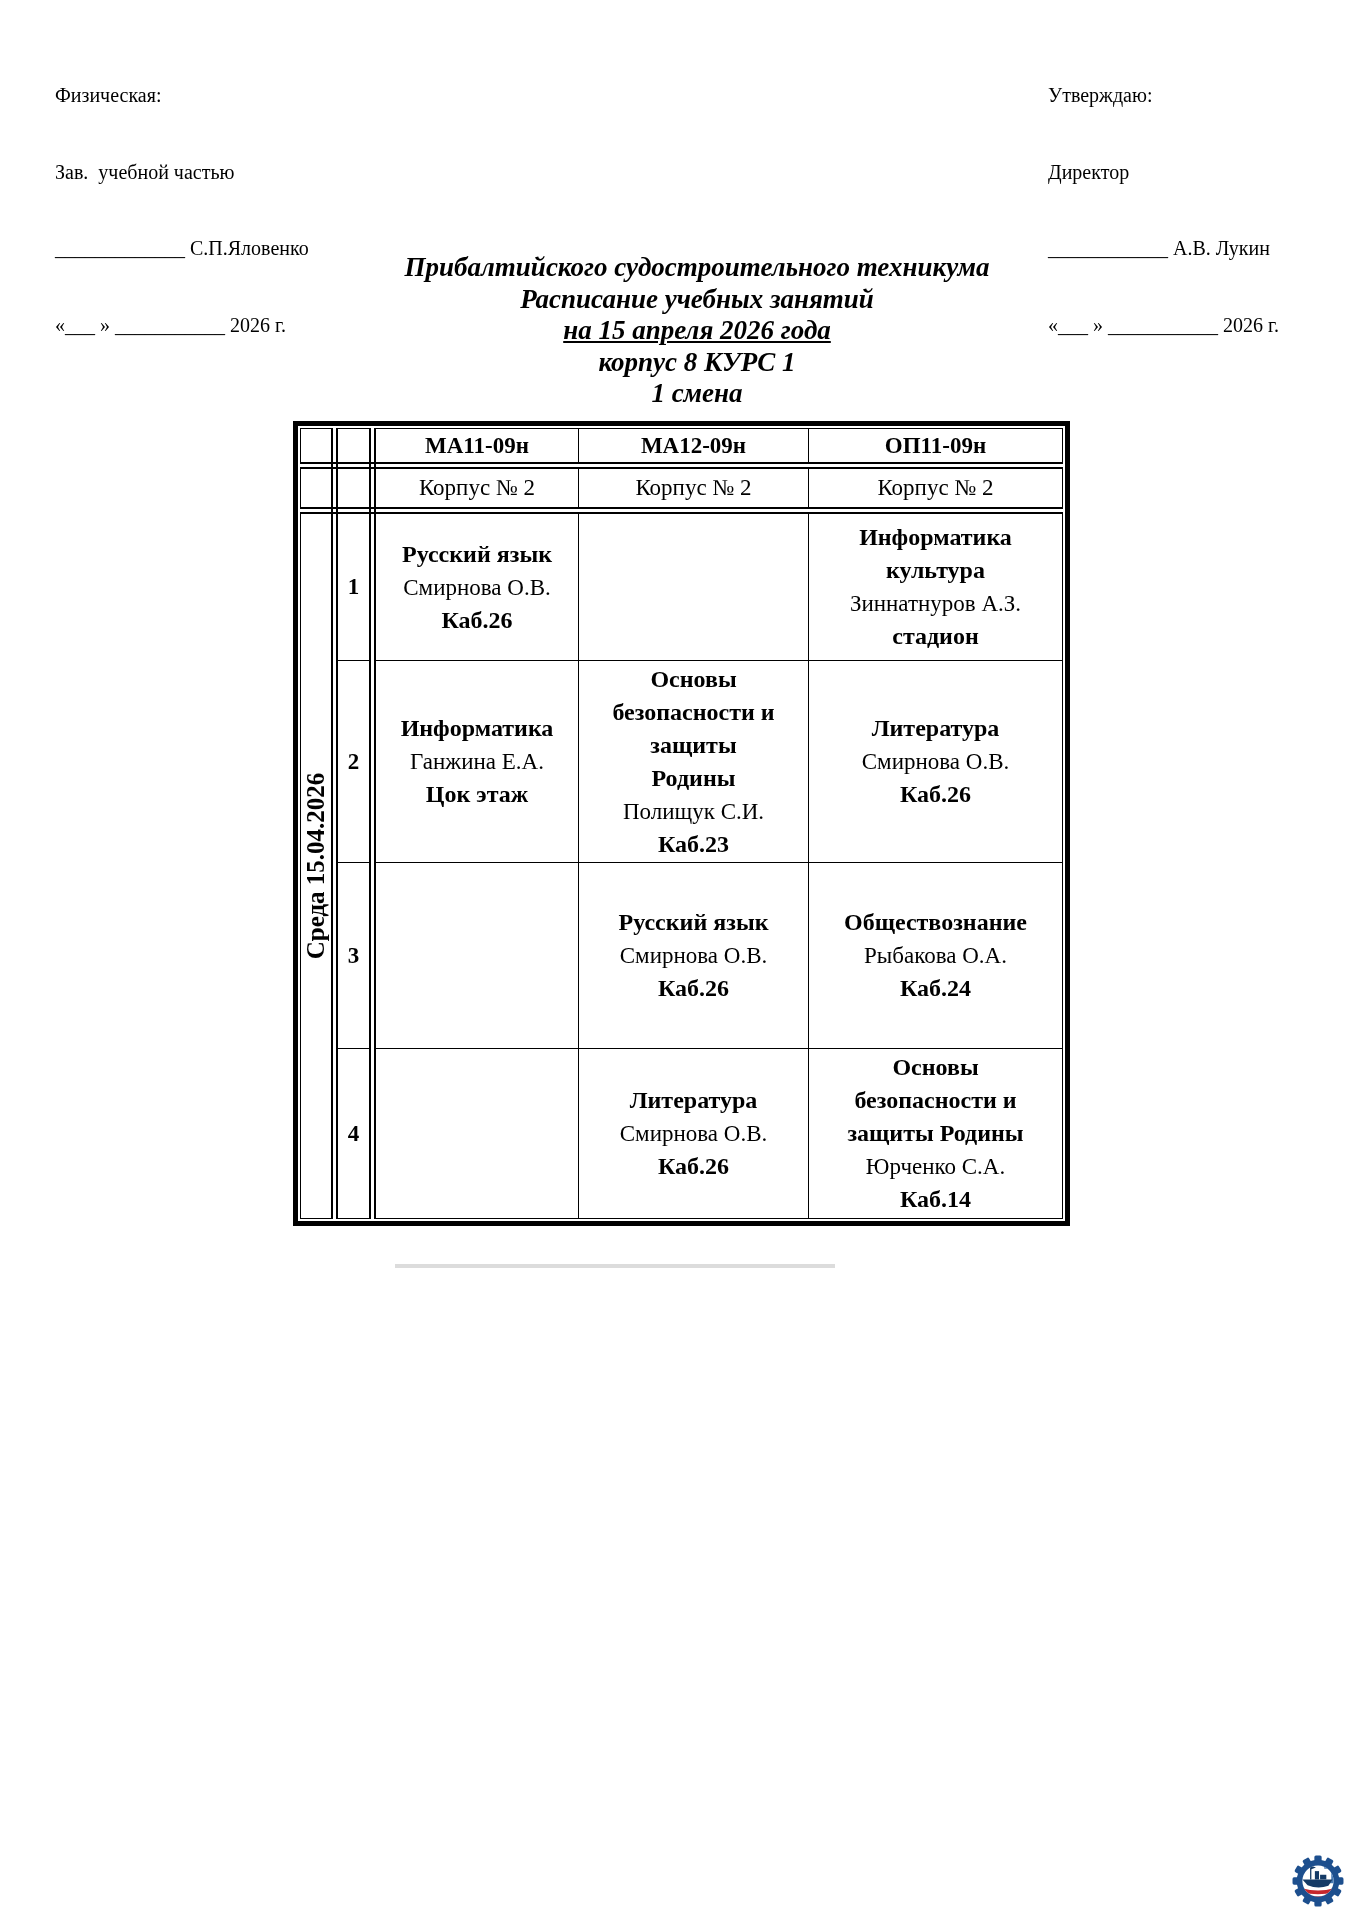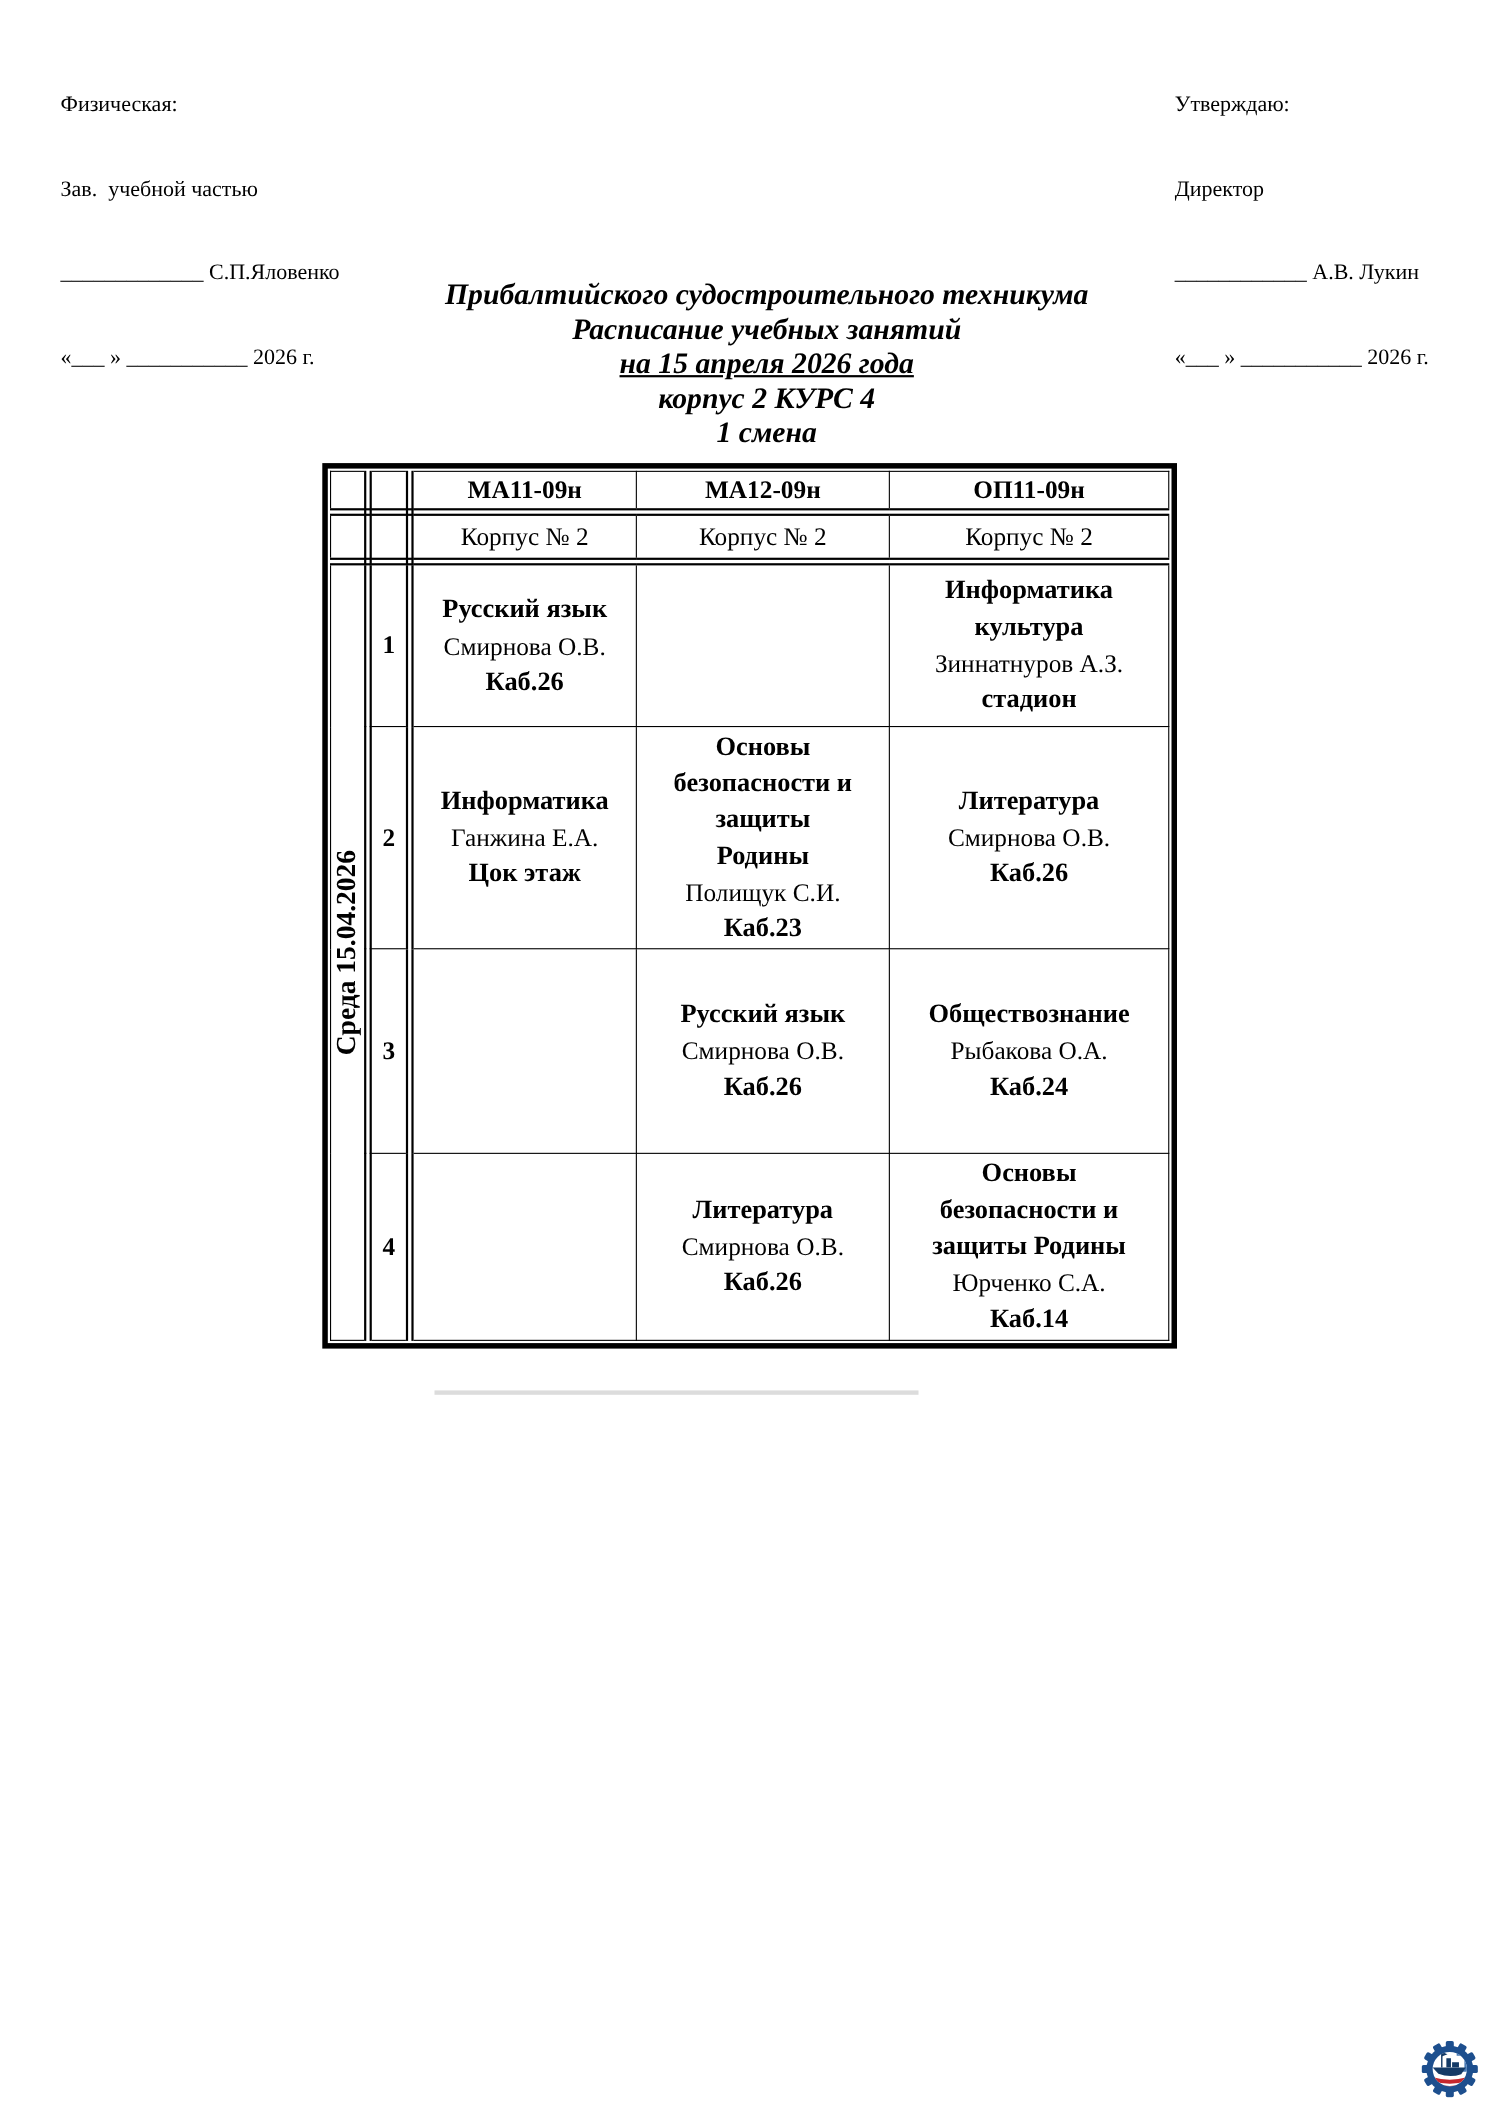--- a/index.html
+++ b/index.html
@@ -6,21 +6,21 @@
   .page {
     position:relative; width:1358px; height:1920px; background:#ffffff;
     font-family:"Liberation Serif", serif; color:#000; overflow:hidden;
   }
   
   .approval {
     position:absolute; top:32px; font-size:20px; line-height:25.5px;
     white-space:pre-wrap;
   }
   .approval.left  { left:55px; }
-  .approval.right { left:1048px;margin-left:20px; }
+  .approval.right { left:1048px; }
   
   .title-block {
     position:absolute; top:252px; left:36px; width:1322px;
     text-align:center; font-size:27px; font-weight:bold; font-style:italic;
     line-height:31.5px;
   }
   .title-underline { text-decoration:underline;font-family:Liberation Serif, serif; }
   
   .table-outer {
     position:absolute; left:293px; top:421px;
@@ -73,21 +73,21 @@
     <div>Утверждаю:</div>
     <div>Директор</div>
     <div>____________ А.В. Лукин</div>
     <div>«___ » ___________ 2026 г.</div>
   </div>
 
   <div class="title-block">
     <div>Прибалтийского судостроительного техникума</div>
     <div>Расписание учебных занятий</div>
     <div class="title-underline">на 15 апреля 2026 года</div>
-    <div>корпус 2 КУРС 4</div>
+    <div>корпус 8 КУРС 1</div>
     <div>1 смена</div>
   </div>
 
   <div class="table-outer">
     <table class="schedule">
       <colgroup>
         <col style="width:34px">
           <col style="width:38px">
         <col style="width:206px">
           <col style="width:230px">

